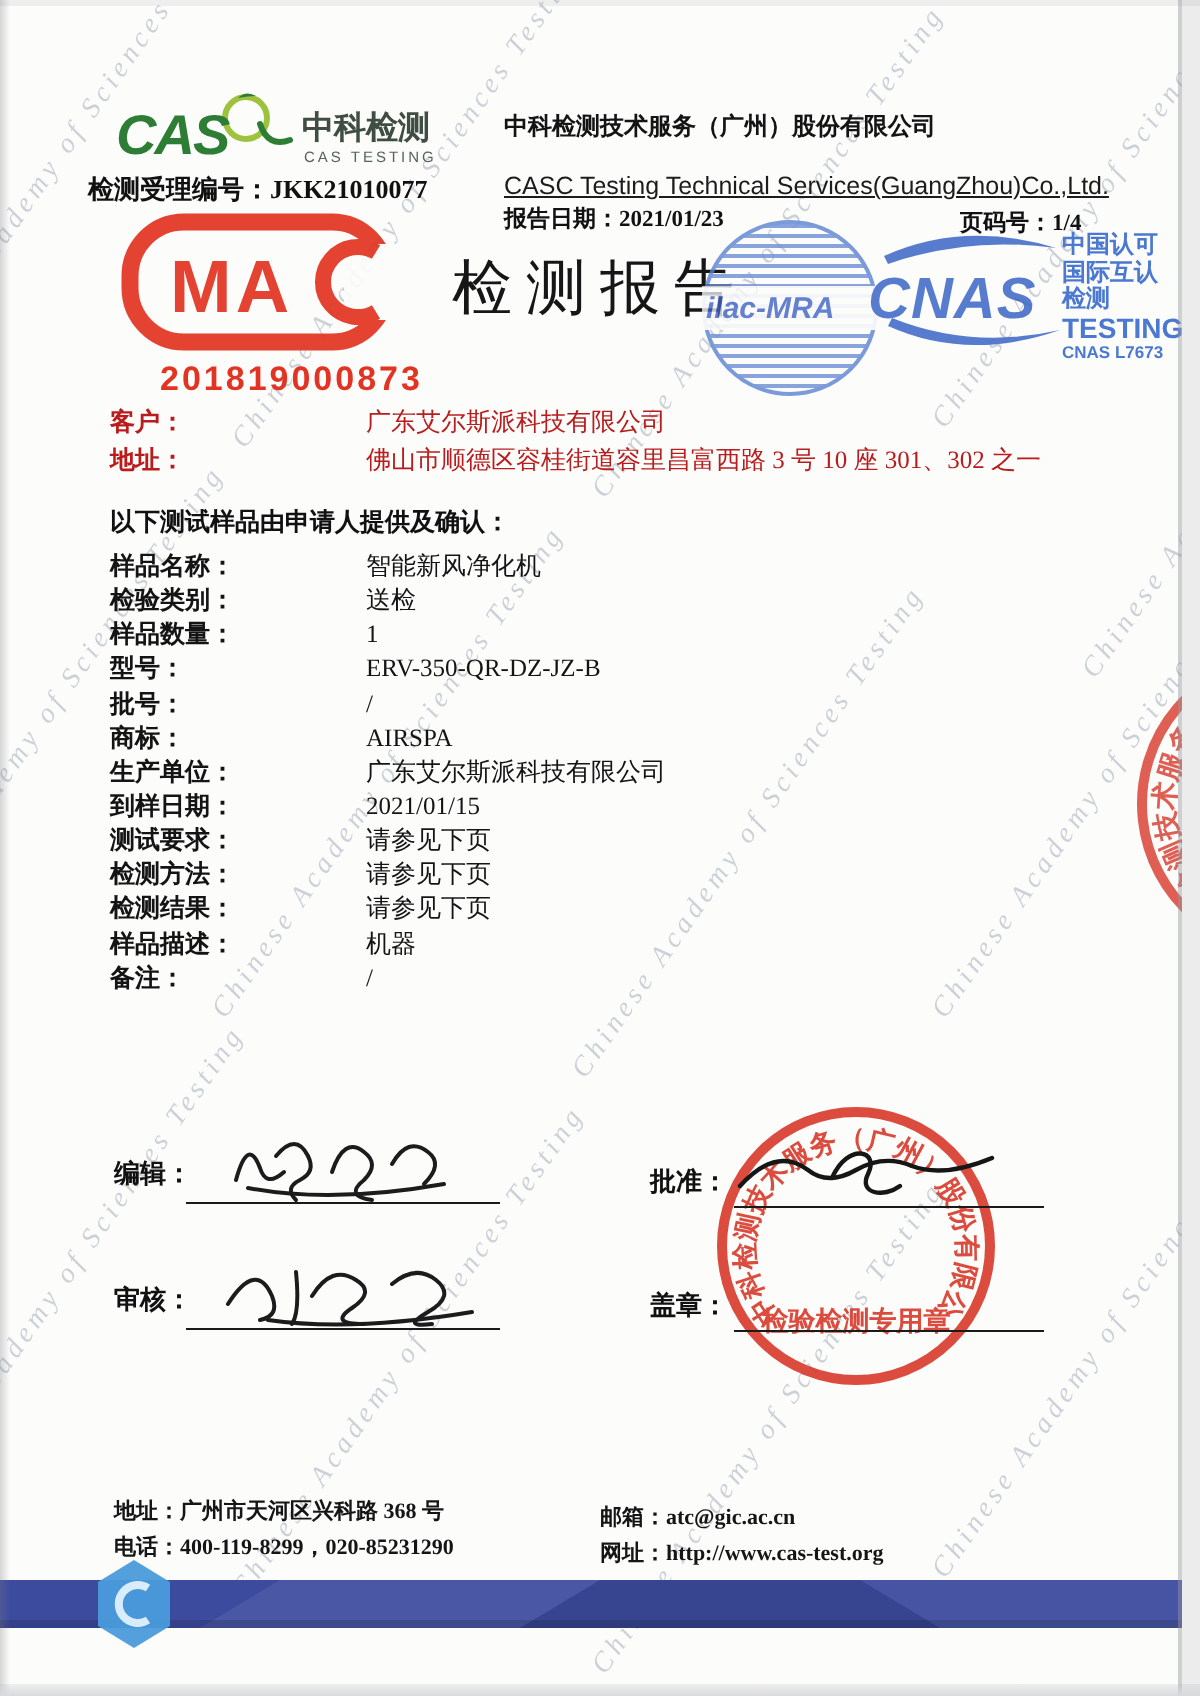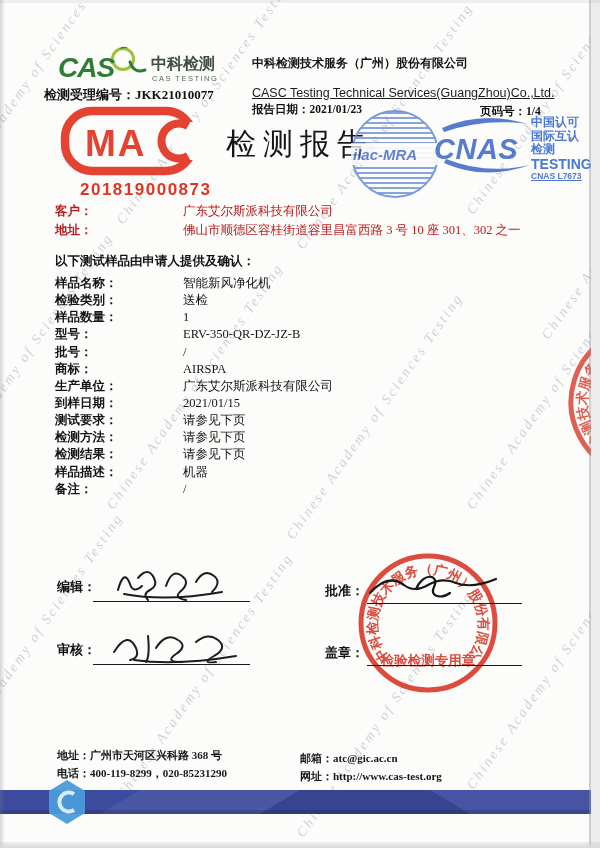--- a/index.html
+++ b/index.html
@@ -30,21 +30,21 @@
   .ilac{left:351px;top:110px;width:84px;height:84px;border-radius:50%;border:2px solid #5a82d2;
         background:repeating-linear-gradient(180deg,#6d8fd6 0 1.8px,rgba(255,255,255,0) 1.8px 5px);
         opacity:.8;z-index:4;display:flex;align-items:center;justify-content:flex-start;}
   .ilac-band{position:absolute;left:-2px;right:-2px;top:31px;height:22px;background:rgba(252,252,251,.93);}
   .ilac-text{position:relative;font:italic bold 15px "Liberation Sans","DejaVu Sans",sans-serif;color:#3f63c6;}
 
   
   .cnas-col{left:531px;top:116px;width:64px;color:#4b79d2;z-index:4;}
   .cnas-col .c1{font-weight:bold;font-size:12px;line-height:13.5px;font-family:"Liberation Sans","DejaVu Sans",sans-serif;}
   .cnas-col .c-testing{font-weight:bold;font-size:14px;line-height:14px;font-family:"Liberation Sans","DejaVu Sans",sans-serif;}
-  .cnas-col .c-code{font-weight:bold;font-size:8.5px;line-height:11px;font-family:"Liberation Sans","DejaVu Sans",sans-serif;text-decoration:underline;}
+  .cnas-col .c-code{font-weight:bold;font-size:8.5px;line-height:11px;font-family:"Liberation Sans","DejaVu Sans",sans-serif;}
 
   
   .cust-rows{left:55px;top:203px;width:520px;z-index:3;}
   .cust-rows .row{height:18.5px;font-size:12.5px;color:#b91c1c;}
   .statement{left:55px;top:253px;font-size:12.5px;font-weight:bold;color:#111;z-index:3;text-align:center;}
   .sample-rows{left:55px;top:275px;width:520px;z-index:3;}
   .sample-rows .row{height:17.15px;font-size:12.5px;color:#141414;}
   .row .lbl{display:inline-block;width:128px;font-weight:bold;}
   .row .val{font-weight:normal;}
 

